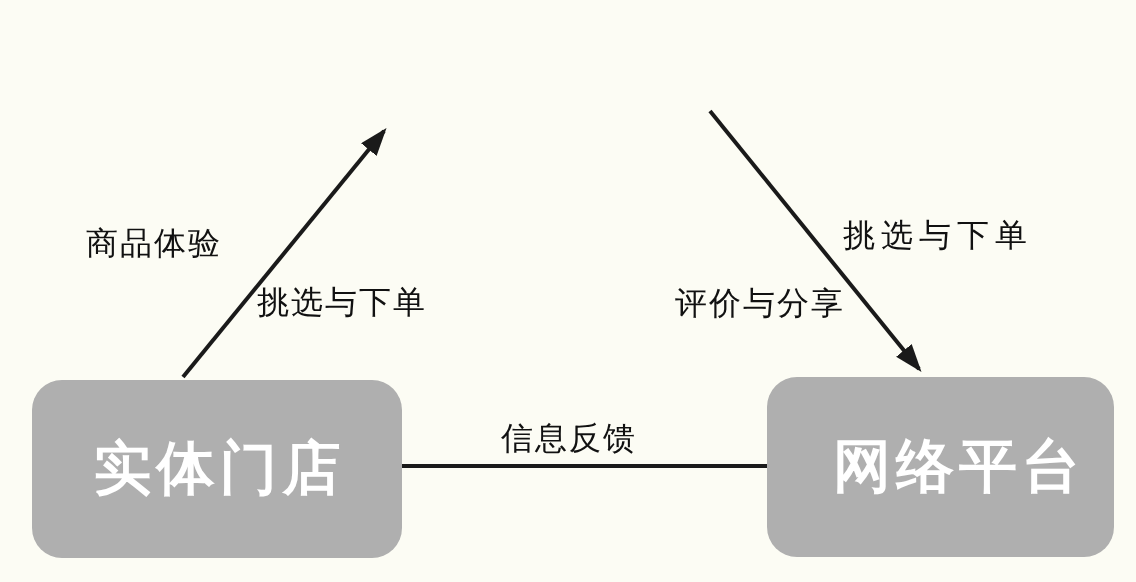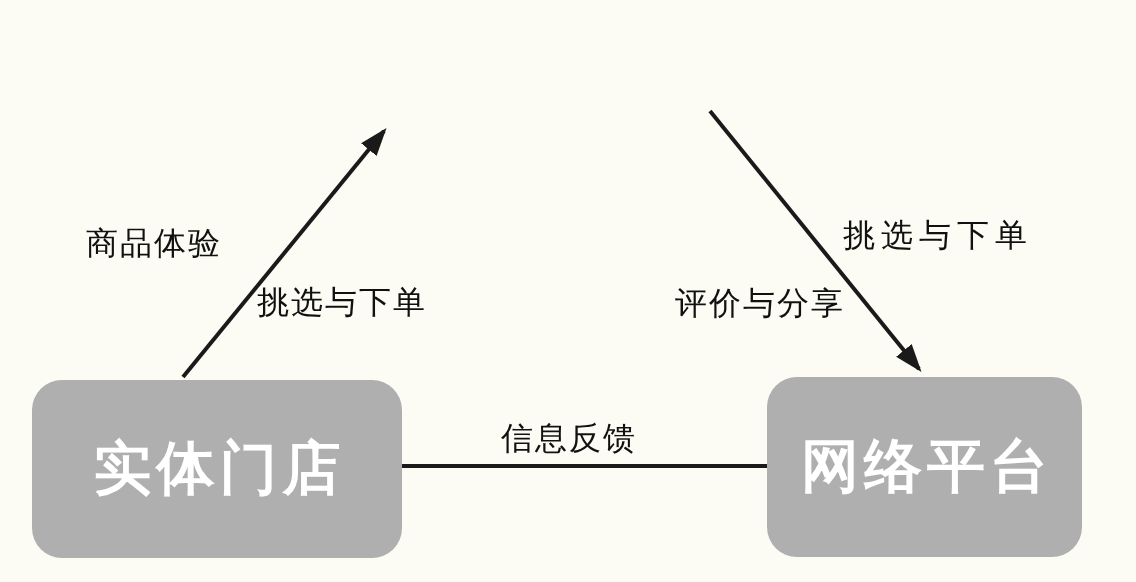--- a/index.html
+++ b/index.html
@@ -35,21 +35,21 @@
     justify-content:center;
     color:var(--node-text);
     font-weight:bold;
     font-size:58px;
     letter-spacing:5px;
     text-indent:5px; 
     white-space:nowrap;
   }
   .node-consumer{left:390px;top:18px;width:317px;height:185px;}
   .node-store{left:32px;top:380px;width:370px;height:178px;}
-  .node-platform{left:767px;top:377px;width:315px;height:180px;}
+  .node-platform{left:767px;top:377px;width:315px;height:180px;padding-left:32px;}
   .edge-label{
     position:absolute;
     color:var(--label-text);
     font-size:32px;
     line-height:1.1;
     white-space:nowrap;
     letter-spacing:2px;
   }
   .lbl-goods-experience{left:86px;top:226px;}
   .lbl-aftersale-service{left:257px;top:285px;}

